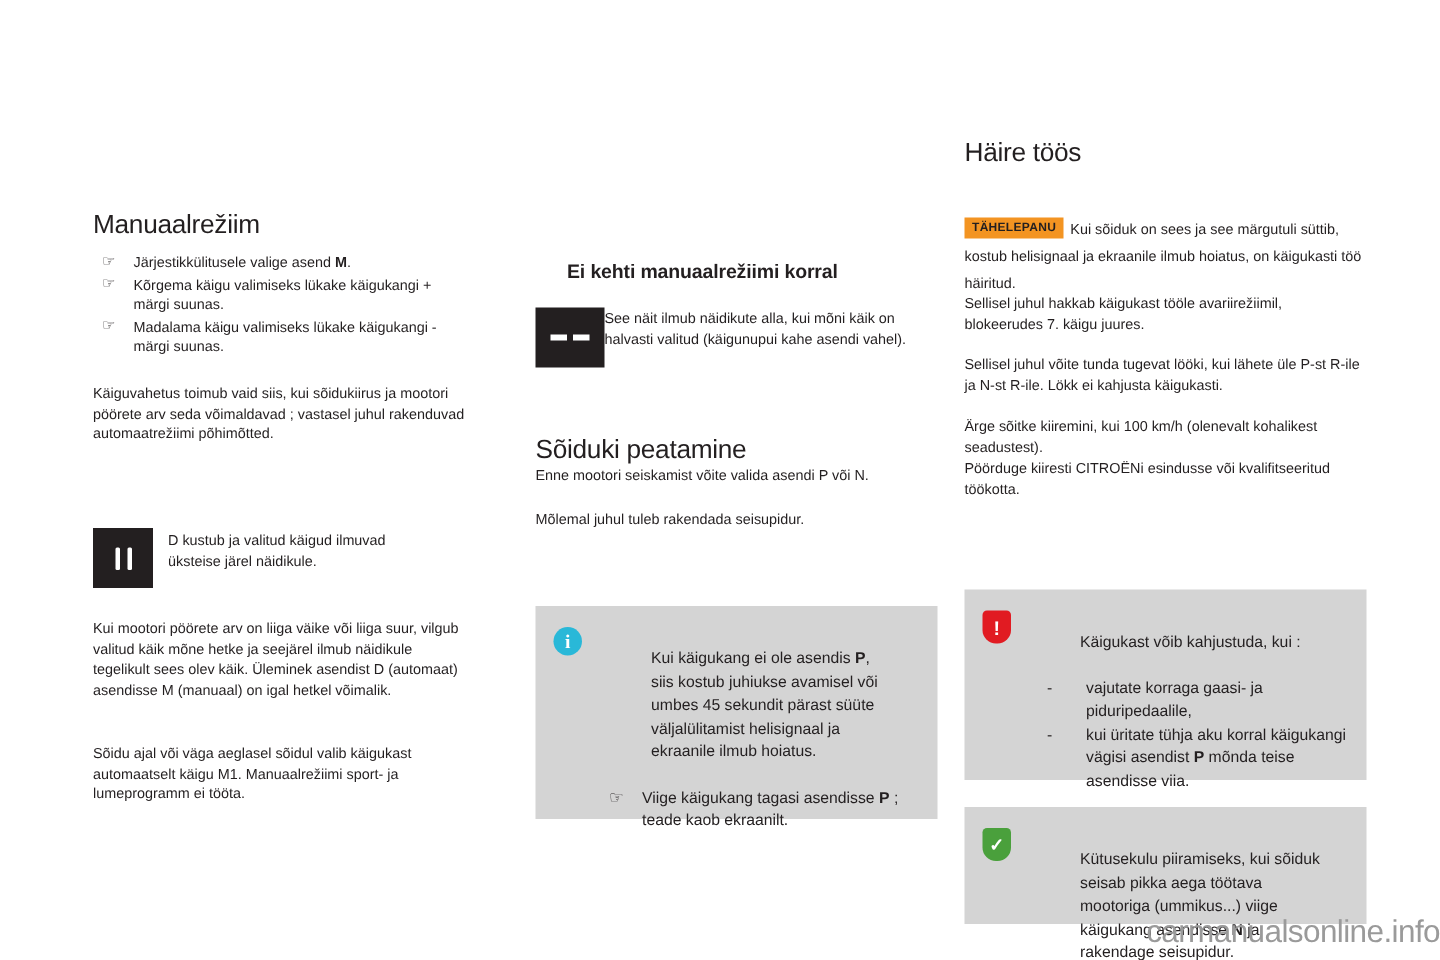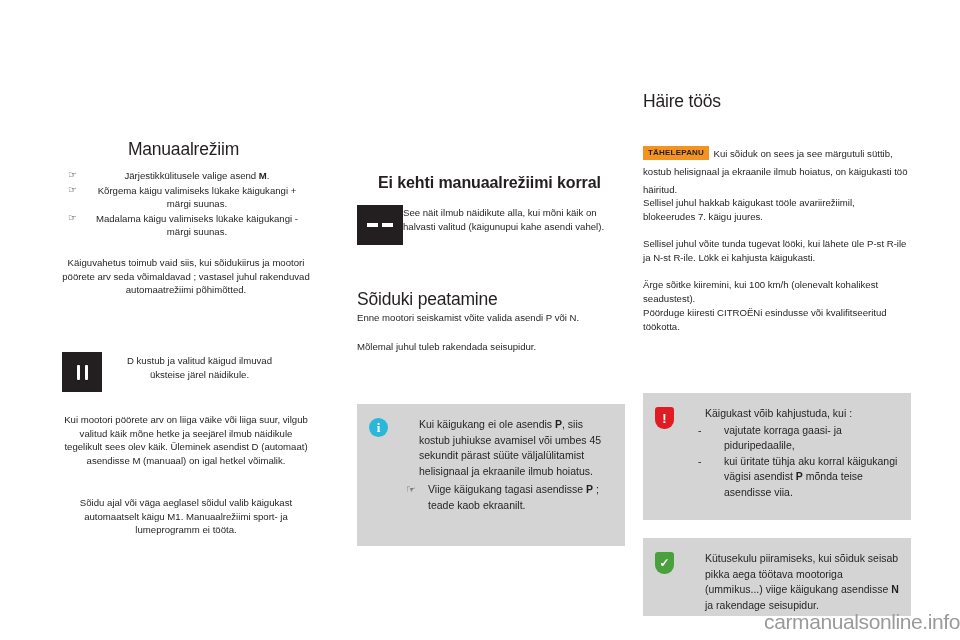--- a/index.html
+++ b/index.html
@@ -21,35 +21,35 @@
     inset: 0;
     background: #ffffff;
   }
 
   
   .col {
     position: absolute;
     top: 0;
     height: 640px;
   }
-  .col-left   { left: 62px;  width: 243px; text-align: center; }
+  .col-left   { left: 62px;  width: 243px; }
   .col-mid    { left: 357px; width: 268px; }
   .col-right  { left: 643px; width: 268px; }
 
   
   .h-section {
     font-size: 17.5px;
     font-weight: normal;
     color: #231f20;
     letter-spacing: -0.2px;
     line-height: 1.1;
     margin: 0;
   }
   .h-sub {
-    font-size: 16px;
+    font-size: 13px;
     font-weight: bold;
     color: #231f20;
     letter-spacing: -0.1px;
     line-height: 1.15;
     margin: 0;
     padding-left: 21px;
   }
 
   
   .body-text {
@@ -138,21 +138,21 @@
     display: flex;
     gap: 9px;
     padding: 13px 12px 12px 12px;
   }
   .callout-icon { flex: 0 0 auto; width: 20px; padding-top: 1px; }
   .callout-body { flex: 1 1 auto; }
   .callout-text {
     font-size: 10.5px;
     line-height: 1.48;
     color: #231f20;
-    margin: 0;
+    margin: 15px;
     padding-left: 21px;
   }
   .callout-text b { font-weight: bold; }
 
   
   .ico-info {
     width: 19px; height: 19px; border-radius: 50%;
     background: #29b8d8;
     display: flex; align-items: center; justify-content: center;
     color: #ffffff; font-weight: bold; font-size: 13px;

